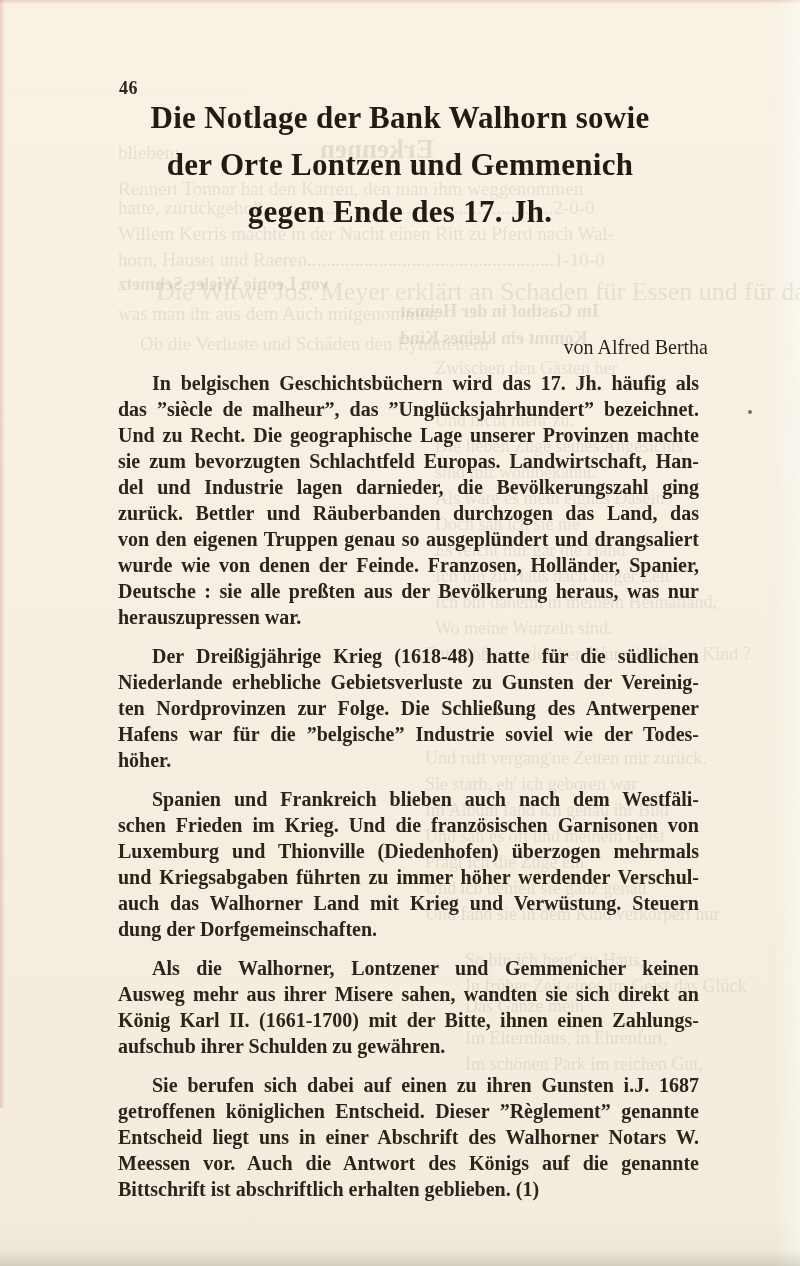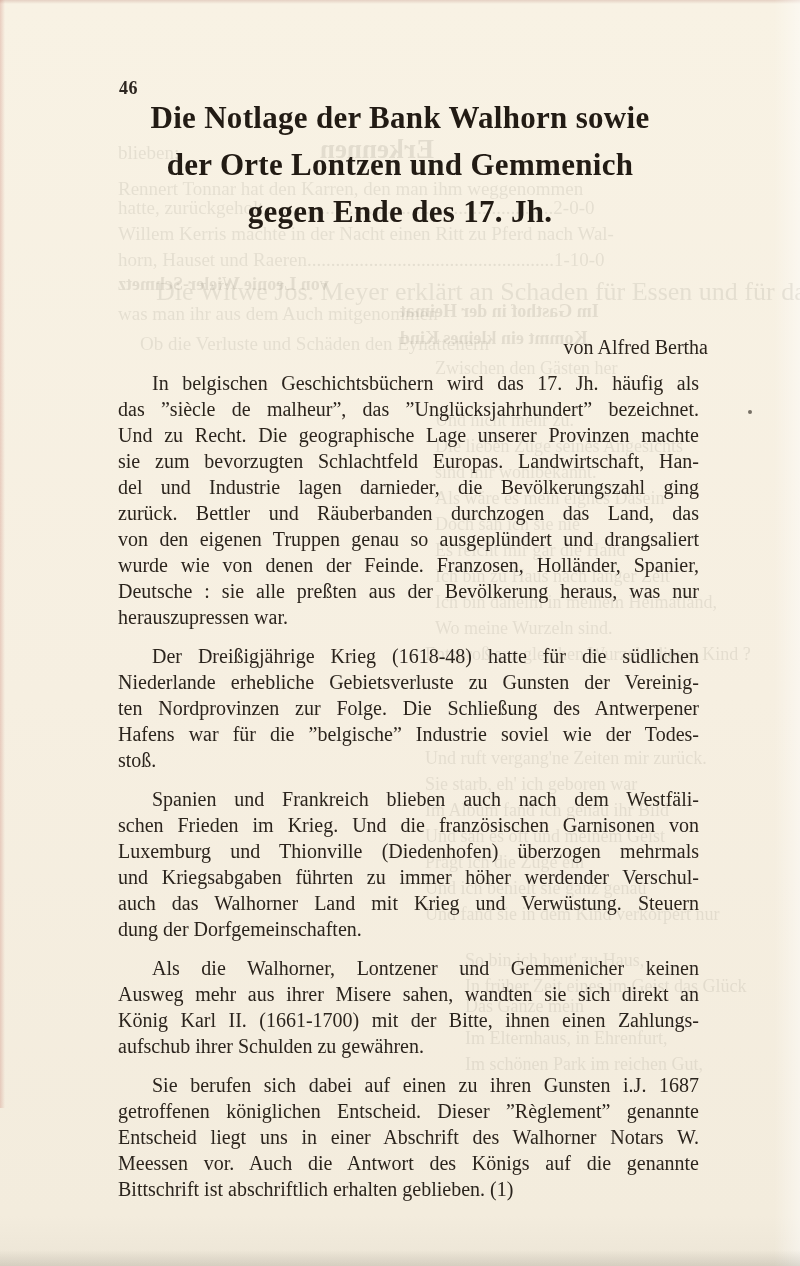--- a/index.html
+++ b/index.html
@@ -31,21 +31,21 @@
   }
   .title-line{display:block;}
   .author{
     position:absolute;right:92px;top:336px;
     font-size:20px;color:#2b241d;
   }
   .body-text{
     position:absolute;left:118px;top:370px;width:590px;
     font-size:20px;color:#2b241d;
   }
-  .para{margin:0 9px 0 0;}
+  .para{margin:0 9px 0 0;font-weight:bold;}
   .para + .para{margin-top:13px;}
   .line{
     line-height:26px;height:26px;
     text-align:justify;text-align-last:justify;
     white-space:normal;overflow:visible;
   }
   .line.first{text-indent:34px;}
   .line.last{text-align-last:left;}
 
   
@@ -132,21 +132,21 @@
         <div class="line">von den eigenen Truppen genau so ausgeplündert und drangsaliert</div>
         <div class="line">wurde wie von denen der Feinde. Franzosen, Holländer, Spanier,</div>
         <div class="line">Deutsche : sie alle preßten aus der Bevölkerung heraus, was nur</div>
         <div class="line last">herauszupressen war.</div>
       </div>
       <div class="para">
         <div class="line first">Der Dreißigjährige Krieg (1618-48) hatte für die südlichen</div>
         <div class="line">Niederlande erhebliche Gebietsverluste zu Gunsten der Vereinig-</div>
         <div class="line">ten Nordprovinzen zur Folge. Die Schließung des Antwerpener</div>
         <div class="line">Hafens war für die ”belgische” Industrie soviel wie der Todes-</div>
-        <div class="line last">stoß.</div>
+        <div class="line last">höher.</div>
       </div>
       <div class="para">
         <div class="line first">Spanien und Frankreich blieben auch nach dem Westfäli-</div>
         <div class="line">schen Frieden im Krieg. Und die französischen Garnisonen von</div>
         <div class="line">Luxemburg und Thionville (Diedenhofen) überzogen mehrmals</div>
         <div class="line">und Kriegsabgaben führten zu immer höher werdender Verschul-</div>
         <div class="line">auch das Walhorner Land mit Krieg und Verwüstung. Steuern</div>
         <div class="line last">dung der Dorfgemeinschaften.</div>
       </div>
       <div class="para">

